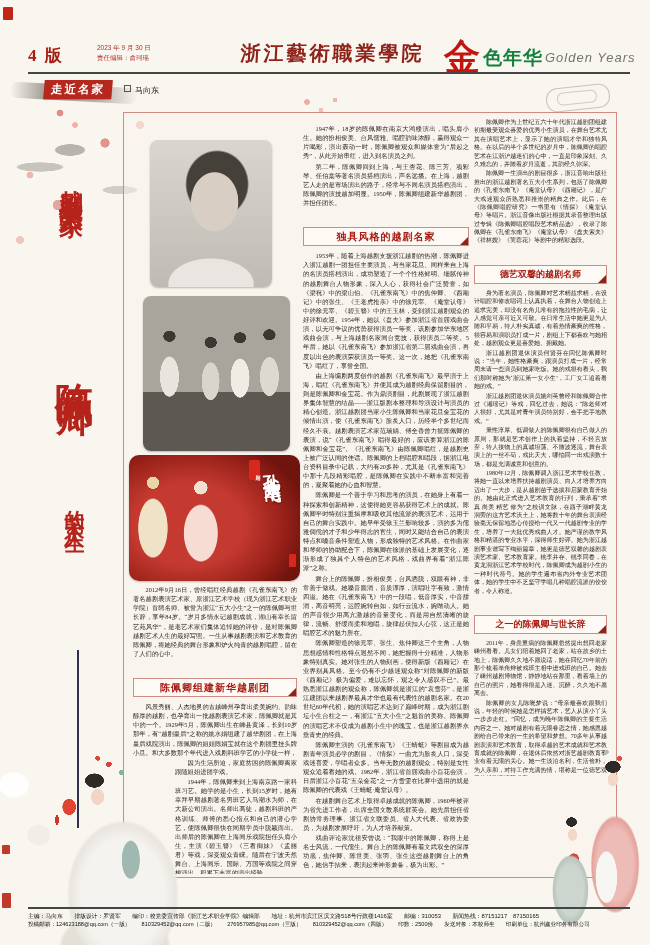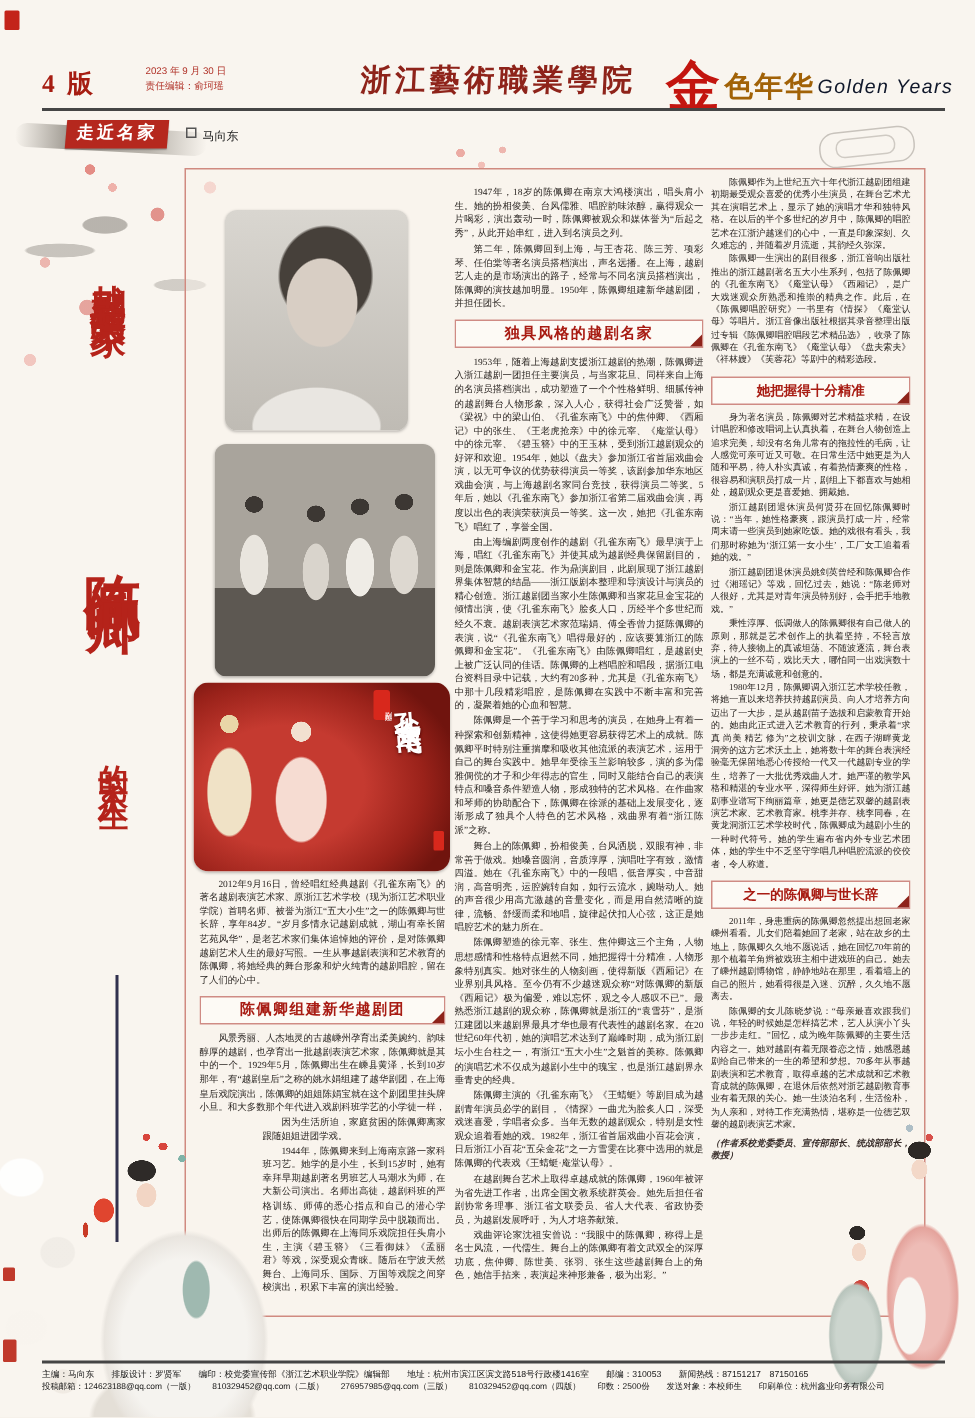--- a/index.html
+++ b/index.html
@@ -6,22 +6,22 @@
   body{width:650px;height:945px;overflow:hidden;background:#efeae4;}
   .page{position:relative;width:650px;height:945px;background:#f9f5ef;overflow:hidden;
         font-family:"Liberation Serif","DejaVu Serif",serif;}
   .abs{position:absolute;}
   
   .pageno{left:28px;top:44px;font-size:17px;font-weight:bold;color:#a61d12;letter-spacing:2px;}
   .meta{left:97px;top:43px;font-size:6.5px;line-height:10px;color:#b03127;font-family:"Liberation Sans",sans-serif;}
   .school{left:225px;top:40px;width:215px;text-align:center;font-size:20px;font-weight:bold;
           color:#8e231a;letter-spacing:3px;transform:skewX(-3deg);}
   .brand-jin{left:444px;top:33px;font-size:36px;font-weight:bold;color:#c3150f;}
-  .brand-rest{left:483px;top:45px;font-size:19px;font-weight:bold;color:#a16207;letter-spacing:1px;}
-  .brand-en{left:545px;top:50px;font-size:13px;font-style:italic;color:#0f172a;letter-spacing:1px;font-family:"Liberation Sans",sans-serif;}
+  .brand-rest{left:483px;top:45px;font-size:19px;font-weight:bold;color:#15803d;letter-spacing:1px;}
+  .brand-en{left:545px;top:50px;font-size:13px;font-style:italic;color:#737373;letter-spacing:1px;font-family:"Liberation Sans",sans-serif;}
   .rule{left:28px;width:602px;height:2px;background:#454545;}
   .corner-mark{left:3px;top:7px;width:10px;height:13px;background:#c3241a;border-radius:1px;}
   
   .brush{left:10px;top:85px;width:128px;height:16px;border-radius:8px;transform:rotate(3deg);
          background:linear-gradient(90deg,rgba(150,145,138,0),#a9a49c 25%,#b9b4ac 70%,rgba(150,145,138,0));}
   .col-label{left:44px;top:80px;width:68px;height:19px;background:#b5281e;color:#fff;
              font-size:11.5px;line-height:19px;text-align:center;letter-spacing:2px;font-weight:bold;
              box-shadow:0 1px 1px rgba(0,0,0,.25);transform:skewX(-5deg);}
   .author{left:124px;top:85px;font-size:8px;color:#222;font-family:"Liberation Sans",sans-serif;}
   .author .sq{display:inline-block;width:5px;height:5px;border:1px solid #555;margin-right:4px;vertical-align:1px;}
@@ -87,21 +87,21 @@
   .p3tag{position:absolute;right:4px;bottom:14px;width:7px;height:13px;background:#d8281c;border-radius:1px;}
   
   .flow{color:#2a2522;font-size:6.3px;line-height:1.45;text-align:justify;}
   .flow p{margin:0 0 1px 0;text-indent:2em;}
   .col2{left:133px;top:585px;width:164px;height:289px;overflow:hidden;}
   .col3{left:303px;top:124px;width:166px;height:752px;overflow:hidden;}
   .col4{left:474px;top:118px;width:133px;height:658px;overflow:hidden;font-size:6px;line-height:1.4;}
   .indent-l{margin-left:42px !important;}
   .sec-h{position:relative;border:1px solid #cf8b84;background:#fdfaf5;color:#a81c13;
          font-weight:bold;text-align:center;height:17px;line-height:17px;font-size:10px;
-         letter-spacing:1px;margin:6px 0 5px 0;}
+         letter-spacing:1px;margin:20px 0 5px 0;}
   .col4 .sec-h{font-size:9px;letter-spacing:0;}
   .tri{position:absolute;right:0;bottom:0;width:0;height:0;
        border-left:8px solid transparent;border-bottom:8px solid #8e231a;}
   .attrib{font-style:italic;font-weight:bold;color:#3a2f2c;text-indent:0 !important;margin-top:4px !important;}
   
   .paintA{left:36px;top:742px;width:158px;height:203px;
     background:
       radial-gradient(5px 4px at 46% 11%,#d8453c 0 60%,transparent 62%),
       radial-gradient(4px 4px at 54% 15%,#7fb3a8 0 60%,transparent 62%),
       radial-gradient(4px 4px at 39% 8%,#d8453c 0 60%,transparent 62%),
@@ -198,21 +198,21 @@
     <p>舞台上的陈佩卿，扮相俊美，台风洒脱，双眼有神，非常善于做戏。她嗓音圆润，音质淳厚，演唱吐字有致，激情四溢。她在《孔雀东南飞》中的一段唱，低音厚实，中音甜润，高音明亮，运腔婉转自如，如行云流水，婉啭动人。她的声音很少用高亢激越的音量变化，而是用自然清晰的旋律，流畅、舒缓而柔和地唱，旋律起伏扣人心弦，这正是她唱腔艺术的魅力所在。</p>
     <p>陈佩卿塑造的徐元宰、张生、焦仲卿这三个主角，人物思想感情和性格特点迥然不同，她把握得十分精准，人物形象特别真实。她对张生的人物刻画，使得新版《西厢记》在业界别具风格。至今仍有不少越迷观众称“对陈佩卿的新版《西厢记》极为偏爱，难以忘怀，观之令人感叹不已”。最熟悉浙江越剧的观众称，陈佩卿就是浙江的“袁雪芬”，是浙江建团以来越剧界最具才华也最有代表性的越剧名家。在20世纪60年代初，她的演唱艺术达到了巅峰时期，成为浙江剧坛小生台柱之一，有浙江“五大小生”之魁首的美称。陈佩卿的演唱艺术不仅成为越剧小生中的瑰宝，也是浙江越剧界永垂青史的经典。</p>
     <p>陈佩卿主演的《孔雀东南飞》《王蜻蜓》等剧目成为越剧青年演员必学的剧目，《情探》一曲尤为脍炙人口，深受戏迷喜爱，学唱者众多。当年无数的越剧观众，特别是女性观众追着看她的戏。1982年，浙江省首届戏曲小百花会演，日后浙江小百花“五朵金花”之一方雪雯在比赛中选用的就是陈佩卿的代表戏《王蜻蜓·庵堂认母》。</p>
     <p>在越剧舞台艺术上取得卓越成就的陈佩卿，1960年被评为省先进工作者，出席全国文教系统群英会。她先后担任省剧协常务理事、浙江省文联委员、省人大代表、省政协委员，为越剧发展呼吁，为人才培养献策。</p>
     <p>戏曲评论家沈祖安曾说：“我眼中的陈佩卿，称得上是名士风流，一代儒生。舞台上的陈佩卿有着文武双全的深厚功底，焦仲卿、陈世美、张羽、张生这些越剧舞台上的角色，她信手拈来，表演起来神形兼备，极为出彩。”</p>
   </div>
 
   <div class="abs flow col4">
     <p>陈佩卿作为上世纪五六十年代浙江越剧团组建初期最受观众喜爱的优秀小生演员，在舞台艺术尤其在演唱艺术上，显示了她的演唱才华和独特风格。在以后的半个多世纪的岁月中，陈佩卿的唱腔艺术在江浙沪越迷们的心中，一直是印象深刻、久久难忘的，并随着岁月流逝，其韵经久弥深。</p>
     <p>陈佩卿一生演出的剧目很多，浙江音响出版社推出的浙江越剧著名五大小生系列，包括了陈佩卿的《孔雀东南飞》《庵堂认母》《西厢记》，是广大戏迷观众所熟悉和推崇的精典之作。此后，在《陈佩卿唱腔研究》一书里有《情探》《庵堂认母》等唱片。浙江音像出版社根据其录音整理出版过专辑《陈佩卿唱腔唱段艺术精品选》，收录了陈佩卿在《孔雀东南飞》《庵堂认母》《盘夫索夫》《祥林嫂》《芙蓉花》等剧中的精彩选段。</p>
-    <div class="sec-h"><span>她把握得十分精准</span><span class="tri"></span></div>
+    <div class="sec-h"><span>德艺双馨的越剧名师</span><span class="tri"></span></div>
     <p>身为著名演员，陈佩卿对艺术精益求精，在设计唱腔和修改唱词上认真执着，在舞台人物创造上追求完美，却没有名角儿常有的拖拉性的毛病，让人感觉可亲可近又可敬。在日常生活中她更是为人随和平易，待人朴实真诚，有着热情豪爽的性格，很容易和演职员打成一片，剧组上下都喜欢与她相处，越剧观众更是喜爱她、拥戴她。</p>
     <p>浙江越剧团退休演员何贤芬在回忆陈佩卿时说：“当年，她性格豪爽，跟演员打成一片，经常周末请一些演员到她家吃饭。她的戏很有看头，我们那时称她为‘浙江第一女小生’，工厂女工追着看她的戏。”</p>
     <p>浙江越剧团退休演员姚剑英曾经和陈佩卿合作过《湘瑶记》等戏，回忆过去，她说：“陈老师对人很好，尤其是对青年演员特别好，会手把手地教戏。”</p>
     <p>秉性淳厚、低调做人的陈佩卿很有自己做人的原则，那就是艺术创作上的执着坚持，不轻言放弃，待人接物上的真诚坦荡、不随波逐流，舞台表演上的一丝不苟，戏比天大，哪怕同一出戏演数十场，都是充满诚意和创意的。</p>
     <p>1980年12月，陈佩卿调入浙江艺术学校任教，将她一直以来培养扶持越剧演员、向人才培养方向迈出了一大步，是从越剧苗子选拔和启蒙教育开始的。她由此正式进入艺术教育的行列，秉承着“求真 尚美 精艺 修为”之校训文脉，在西子湖畔黄龙洞旁的这方艺术沃土上，她将数十年的舞台表演经验毫无保留地悉心传授给一代又一代越剧专业的学生，培养了一大批优秀戏曲人才。她严谨的教学风格和精湛的专业水平，深得师生好评。她为浙江越剧事业谱写下绚丽篇章，她更是德艺双馨的越剧表演艺术家、艺术教育家。桃李并存、桃李同春，在黄龙洞浙江艺术学校时代，陈佩卿成为越剧小生的一种时代符号。她的学生遍布省内外专业艺术团体，她的学生中不乏坚守学唱几种唱腔流派的佼佼者，令人称道。</p>
     <div class="sec-h"><span>之一的陈佩卿与世长辞</span><span class="tri"></span></div>
     <p>2011年，身患重病的陈佩卿忽然提出想回老家嵊州看看。儿女们陪着她回了老家，站在故乡的土地上，陈佩卿久久地不愿说话，她在回忆70年前的那个梳着羊角辫被戏班主相中进戏班的自己。她去了嵊州越剧博物馆，静静地站在那里，看着墙上的自己的照片，她看得很是入迷、沉醉，久久地不愿离去。</p>
     <p>陈佩卿的女儿陈晓梦说：“母亲最喜欢跟我们说，年轻的时候她是怎样搞艺术，艺人从演小丫头一步步走红。”回忆，成为晚年陈佩卿的主要生活内容之一。她对越剧有着无限眷恋之情，她感恩越剧给自己带来的一生的希望和梦想。70多年从事越剧表演和艺术教育，取得卓越的艺术成就和艺术教育成就的陈佩卿，在退休后依然对浙艺越剧教育事业有着无限的关心。她一生淡泊名利，生活俭朴，为人亲和，对待工作充满热情，堪称是一位德艺双馨的越剧表演艺术家。</p>
     <p class="attrib">（作者系校党委委员、宣传部部长、统战部部长，教授）</p>
 

